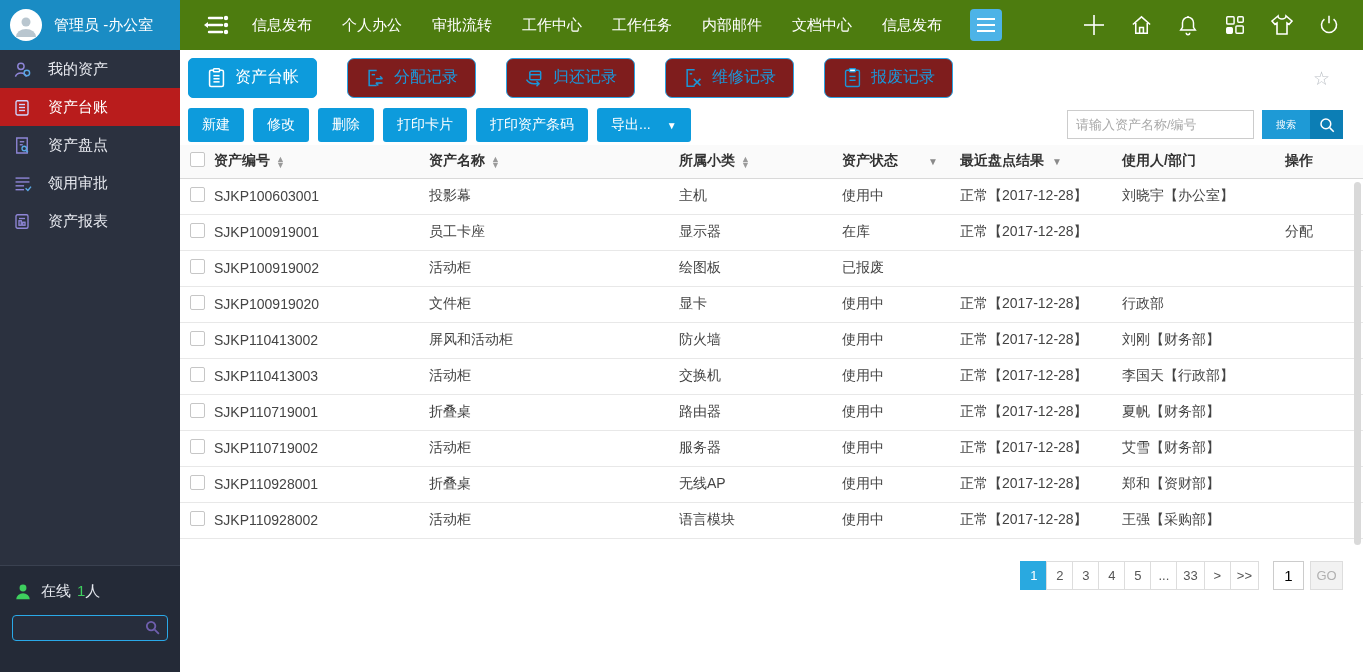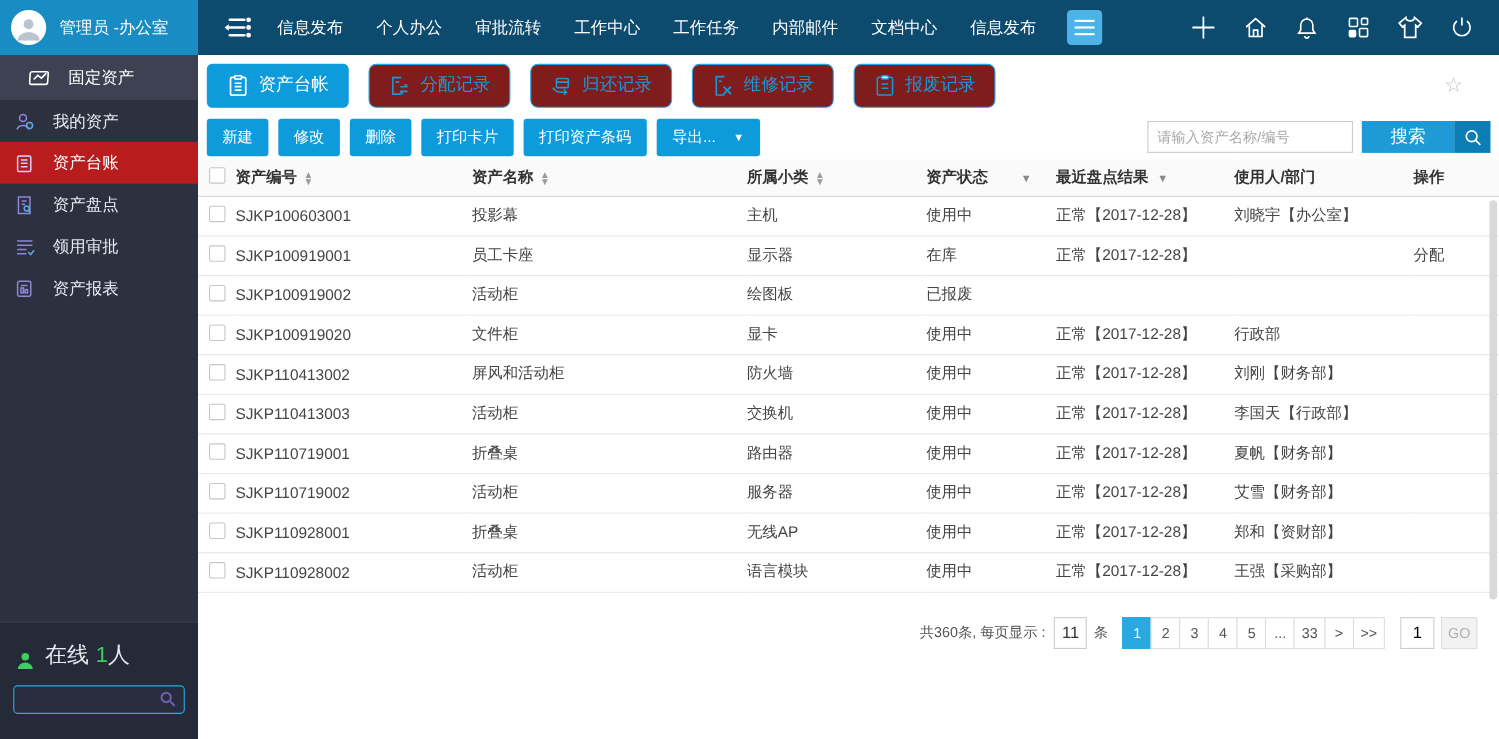--- a/index.html
+++ b/index.html
@@ -1,63 +1,63 @@
 <!DOCTYPE html>
 <html><head>
 <meta charset="utf-8">
 <style>
   * { margin:0; padding:0; box-sizing:border-box; }
   html,body { width:1363px; height:672px; overflow:hidden; }
   body { font-family:"Liberation Sans","DejaVu Sans",sans-serif; font-size:14px; color:#333; background:#fff; }
   .app { position:relative; width:1363px; height:672px; background:#fff; }
 
   
-  .topbar { position:absolute; top:0; left:0; right:0; height:50px; background:#0c4a6e; display:flex; align-items:center; z-index:5; }
+  .topbar { position:absolute; top:0; left:0; right:0; height:50px; background:#4d7c0f; display:flex; align-items:center; z-index:5; }
   .user-chip { width:180px; height:50px; background:#1a8cc4; display:flex; align-items:center; gap:12px; padding-left:10px; flex:0 0 180px; }
   .avatar { width:32px; height:32px; border-radius:50%; background:#fff; position:relative; overflow:hidden; }
   .avatar svg { position:absolute; left:4px; top:4px; }
   .user-name { color:#fff; font-size:15px; white-space:nowrap; }
   .collapse-btn { margin-left:18px; width:36px; height:30px; display:flex; align-items:center; justify-content:center; cursor:pointer; }
   .top-menu { display:flex; align-items:center; margin-left:18px; gap:30px; }
   .top-menu a { color:#fff; font-size:15px; text-decoration:none; white-space:nowrap; cursor:pointer; }
   .menu-toggle { margin-left:28px; width:32px; height:32px; border-radius:4px; background:#4db3e7; display:flex; flex-direction:column; justify-content:center; gap:4px; align-items:center; cursor:pointer; }
   .menu-toggle i { display:block; width:18px; height:2px; background:#fff; }
   .top-actions { margin-left:auto; display:flex; align-items:center; gap:23px; padding-right:22px; }
   .top-actions .ticon { width:24px; height:24px; display:flex; align-items:center; justify-content:center; cursor:pointer; }
 
   
   .sidebar { position:absolute; top:50px; left:0; bottom:0; width:180px; background:#2b313f; z-index:4; }
   .module-header { height:41px; background:#3c4252; display:flex; align-items:center; gap:16px; padding-left:26px; color:#fff; font-size:15px; }
   .side-item { height:38px; display:flex; align-items:center; gap:16px; padding-left:12px; color:#e8eaf0; font-size:15px; cursor:pointer; }
   .side-item.active { background:#b91c1c; color:#fff; }
   .side-icon { width:20px; height:20px; display:flex; align-items:center; justify-content:center; flex:0 0 20px; }
   .sidebar-bottom { position:absolute; left:0; right:0; bottom:0; height:107px; background:#242a37; border-top:1px solid #3a4150; }
-  .online-row { display:flex; align-items:flex-end; gap:9px; margin:16px 0 0 14px; color:#e6e9ef; font-size:20px; }
+  .online-row { display:flex; align-items:flex-start; gap:9px; margin:16px 0 0 14px; color:#e6e9ef; font-size:15px; }
   .online-count { color:#3ecf5e; }
   .side-search { position:relative; margin:14px 12px 0 12px; }
   .side-search input { width:156px; height:26px; background:#272d3c; border:1px solid #2aa9e8; border-radius:4px; color:#dde; padding:0 28px 0 8px; font-size:13px; outline:none; }
   .side-search .mag { position:absolute; right:7px; top:4px; }
 
   
   .content { position:absolute; top:50px; left:180px; right:0; bottom:0; background:#fff; }
 
-  .tabs-row { height:55px; display:flex; align-items:center; gap:18px; padding-left:8px; position:relative; }
+  .tabs-row { height:55px; display:flex; align-items:center; gap:30px; padding-left:8px; position:relative; }
   .tab { height:40px; display:inline-flex; align-items:center; gap:9px; padding:0 17px; border:1px solid #29a3e3; border-radius:7px; color:#1b96d8; font-size:16px; cursor:pointer; background:#7f1d1d; }
   .tab.active { background:#0d9bdc; border-color:#0d9bdc; color:#fff; border-radius:5px; }
   .tab .ticn { width:20px; height:20px; display:flex; align-items:center; justify-content:center; }
   .fav-star { position:absolute; right:33px; top:17px; color:#b9bec4; font-size:19px; cursor:pointer; }
 
   .toolbar { height:40px; display:flex; align-items:center; padding-left:8px; position:relative; }
   .tbtn { height:27px; display:inline-flex; align-items:center; padding:17px 14px; background:#0d9bdc; color:#fff; border:none; border-radius:3px; font-size:14px; margin-right:9px; cursor:pointer; font-family:inherit; }
   .tbtn .caret { margin-left:16px; font-size:10px; }
-  .search-group { position:absolute; right:8px; top:5px; display:flex; align-items:center; }
+  .search-group { position:absolute; right:20px; top:5px; display:flex; align-items:center; }
   .search-input { width:187px; height:29px; border:1px solid #ccc; padding:0 8px; font-size:13px; color:#333; outline:none; font-family:inherit; }
   .search-input::placeholder { color:#a9a9a9; }
   .search-btn { height:29px; display:flex; margin-left:8px; cursor:pointer; }
-  .search-btn .lbl { background:#1e9ad6; color:#fff; font-size:16px; display:flex; align-items:center; padding:0 26px; }
+  .search-btn .lbl { background:#1e9ad6; color:#fff; font-size:10px; display:flex; align-items:center; padding:0 14px; }
   .search-btn .mg { background:#0c7eb5; width:33px; display:flex; align-items:center; justify-content:center; }
 
   table.grid { border-collapse:collapse; table-layout:fixed; width:1183px; }
   table.grid col.c-chk{width:34px} table.grid col.c-code{width:215px} table.grid col.c-name{width:250px}
   table.grid col.c-cat{width:163px} table.grid col.c-status{width:118px} table.grid col.c-res{width:162px}
   table.grid col.c-user{width:163px} table.grid col.c-op{width:78px}
   table.grid th { height:33px; text-align:left; font-size:14px; color:#333; font-weight:bold; background:#fafafa; border-bottom:1px solid #d9d9d9; white-space:nowrap; }
   table.grid td { height:36px; font-size:14px; color:#444; border-bottom:1px solid #e8e8e8; white-space:nowrap; overflow:hidden; }
   .chk { width:15px; height:15px; border:1px solid #c6c6c6; background:#fff; display:inline-block; border-radius:2px; margin-left:10px; cursor:pointer; }
   .sort-ic { color:#9a9a9a; font-size:9px; display:inline-flex; flex-direction:column; line-height:6px; vertical-align:middle; margin-left:6px; }
@@ -155,29 +155,20 @@
       <span class="ticon">
         <svg width="22" height="22" viewBox="0 0 24 24" fill="none" stroke="#fff" stroke-width="1.7">
             <path d="M7 5.5 a8.2 8.2 0 1 0 10 0"></path>
             <line x1="12" y1="2" x2="12" y2="10"></line>
           </svg>
       </span>
     </div>
   </header>
 
   <aside class="sidebar">
-    <div class="module-header">
-      <span class="side-icon">
-        <svg width="20" height="18" viewBox="0 0 24 22" fill="none" stroke="#fff" stroke-width="1.8">
-            <rect x="2" y="4" width="20" height="14" rx="2" transform="skewX(-4)"></rect>
-            <path d="M6 12 l4 -4 l4 3 l5 -5" stroke-linecap="round"></path>
-          </svg>
-      </span>
-      <span>固定资产</span>
-    </div>
     <nav id="sideNav">
         <div class="side-item">
           <span class="side-icon">
             <svg width="19" height="19" viewBox="0 0 24 24" fill="none" stroke="#8f86d8" stroke-width="1.8">
               <circle cx="10" cy="8" r="4"></circle>
               <path d="M3 21 a7.5 7 0 0 1 14 0"></path>
               <circle cx="17.5" cy="16.5" r="3.5" stroke="#5aa9e6"></circle>
             </svg>
           </span>
           <span>我的资产</span>
@@ -462,25 +453,20 @@
             <td>正常【2017-12-28】</td>
             <td>王强【采购部】</td>
             <td></td>
           </tr>
         </tbody>
     </table>
 
     <div class="vscroll"></div>
 
     <div class="pagination" id="pgBar">
-        <span style="display: flex; align-items: center;">
-          <span class="pg-label">共360条, 每页显示 :</span>
-          <input class="pg-size" value="11" style="">
-          <span class="pg-unit">条</span>
-        </span>
         <span class="pg-pages">
           <span class="pg-btn active">1</span>
           <span class="pg-btn">2</span>
           <span class="pg-btn">3</span>
           <span class="pg-btn">4</span>
           <span class="pg-btn">5</span>
           <span class="pg-btn">...</span>
           <span class="pg-btn">33</span>
           <span class="pg-btn">&gt;</span>
           <span class="pg-btn">&gt;&gt;</span>

